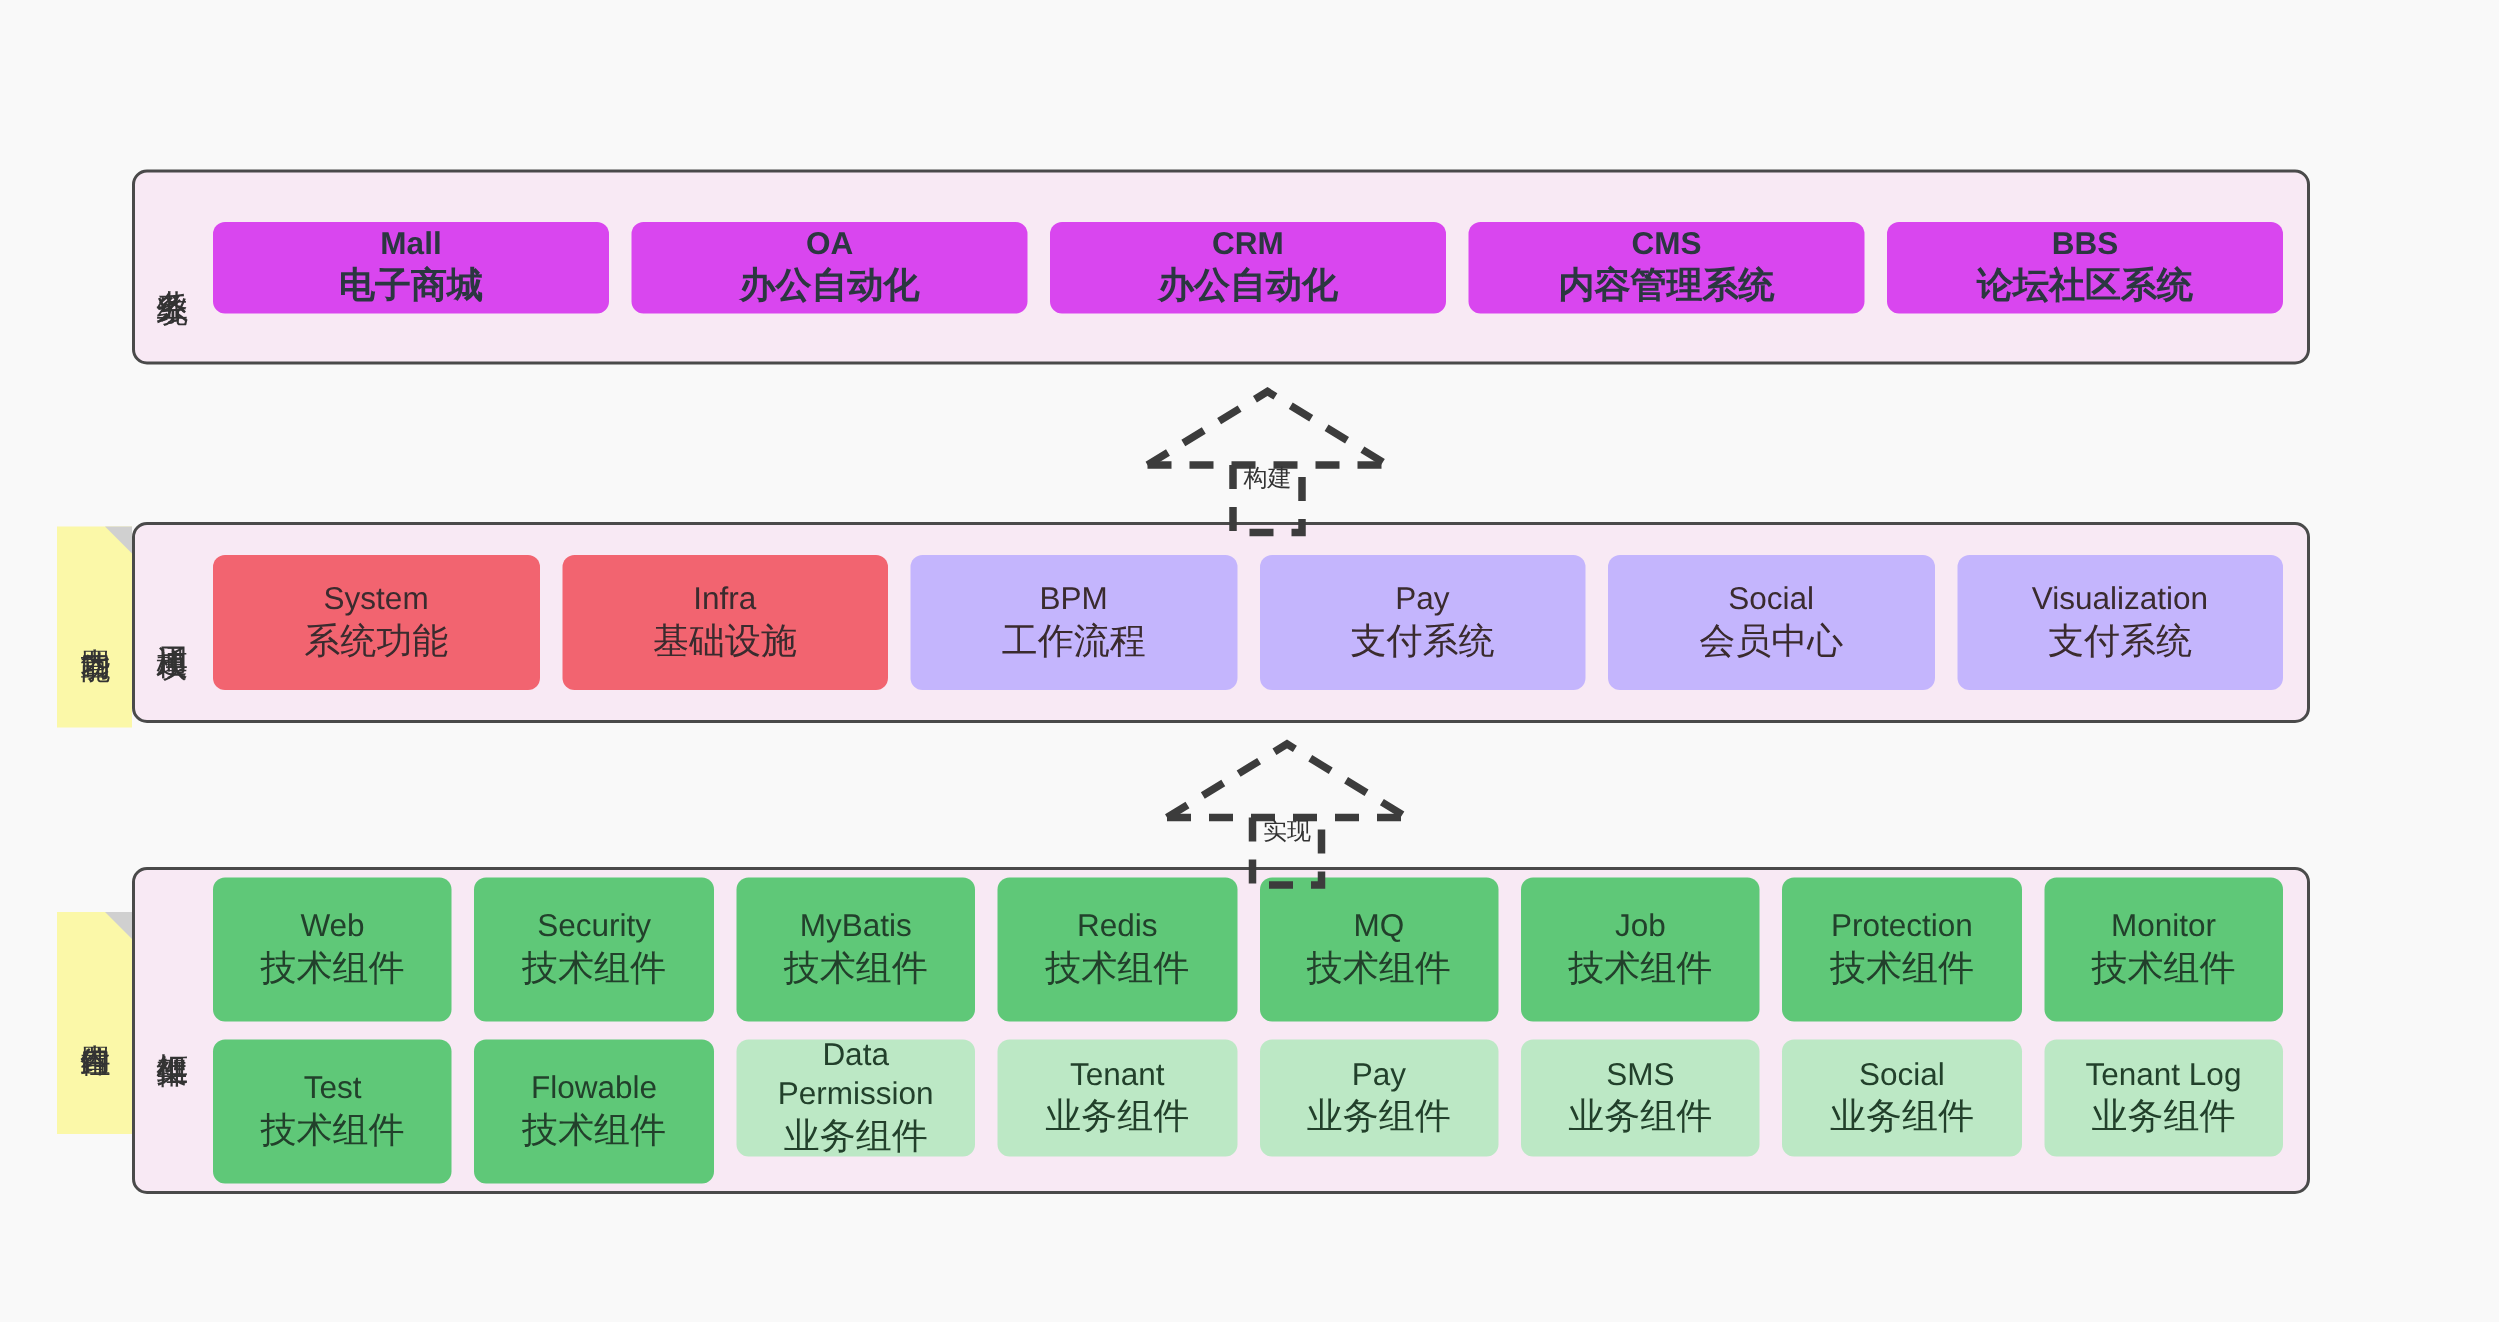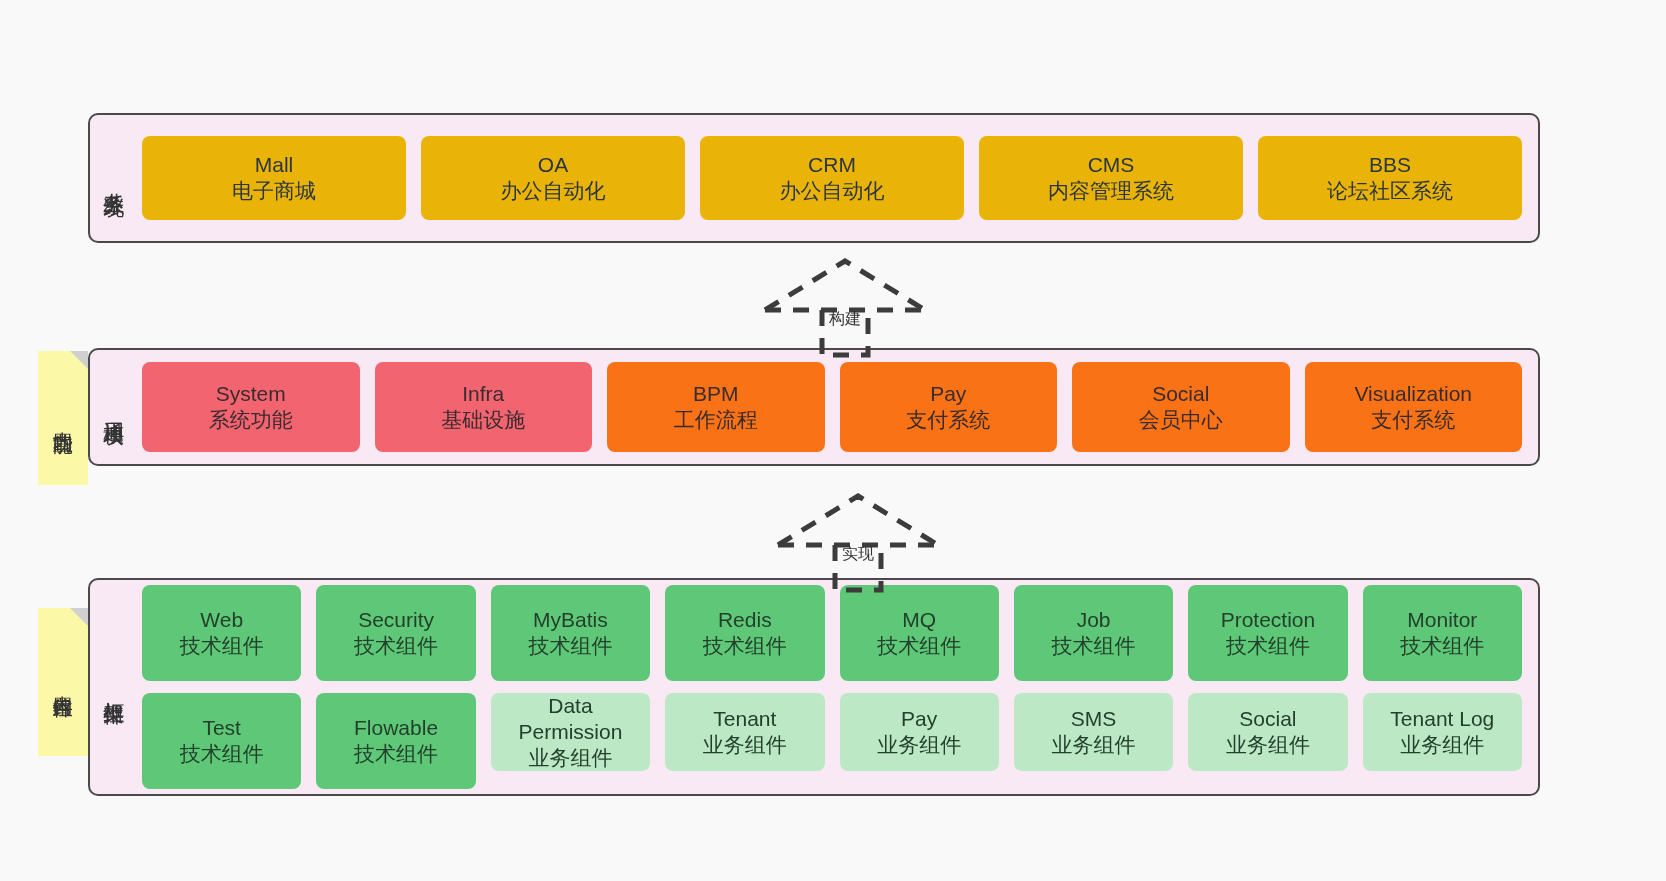--- a/index.html
+++ b/index.html
@@ -75,25 +75,25 @@
     justify-content: center;
     text-align: center;
     color: #2f3a33;
     line-height: 1.25;
     padding: 6px 4px;
   }
   .card .t1 {
     font-size: 21px;
   }
   .card .t2 {
-    font-size: 21px;
-  }
-  .card.blue   { background: #eab308; color: #2b3740; height: 84px; }
+    font-size: 24px;
+  }
+  .card.blue   { background: #d946ef; color: #2b3740; height: 61px; font-weight: bold; }
   .card.red    { background: #f26470; color: #3a2b2e; height: 90px; }
-  .card.pink   { background: #f97316; color: #3a2b2e; height: 90px; }
+  .card.pink   { background: #c4b5fd; color: #3a2b2e; height: 90px; }
   .card.green  { background: #5fc878; color: #22402b; height: 96px; }
   .card.lgreen { background: #bce8c5; color: #22402b; height: 78px; }
 
   
   .note {
     position: absolute;
     box-sizing: border-box;
     width: 50px;
     background: #fbf8a8;
     color: #333333;
@@ -180,21 +180,21 @@
       <path d="M 62 55 L 62 100 L 108 100 L 108 55" fill="none" stroke="#3c3c3c" stroke-width="5" stroke-dasharray="16 12"></path>
     </svg>
     <div class="alabel">构建</div>
   </div>
 
   <div class="note" style="left:38px; top:351px; height:134px;">
     <span class="fold"></span>
     <span>内置功能</span>
   </div>
 
-  <div class="band" id="band-common" style="left:88px; top:348px; width:1452px; height:118px;">
+  <div class="band" id="band-common" style="left:88px; top:348px; width:1452px; height:134px;">
     <div class="band-label">通用模块</div>
     <div class="band-body">
 
       <div class="card red">
         <span class="t1">System</span>
         <span class="t2">系统功能</span>
       </div>
       <div class="card red">
         <span class="t1">Infra</span>
         <span class="t2">基础设施</span>

